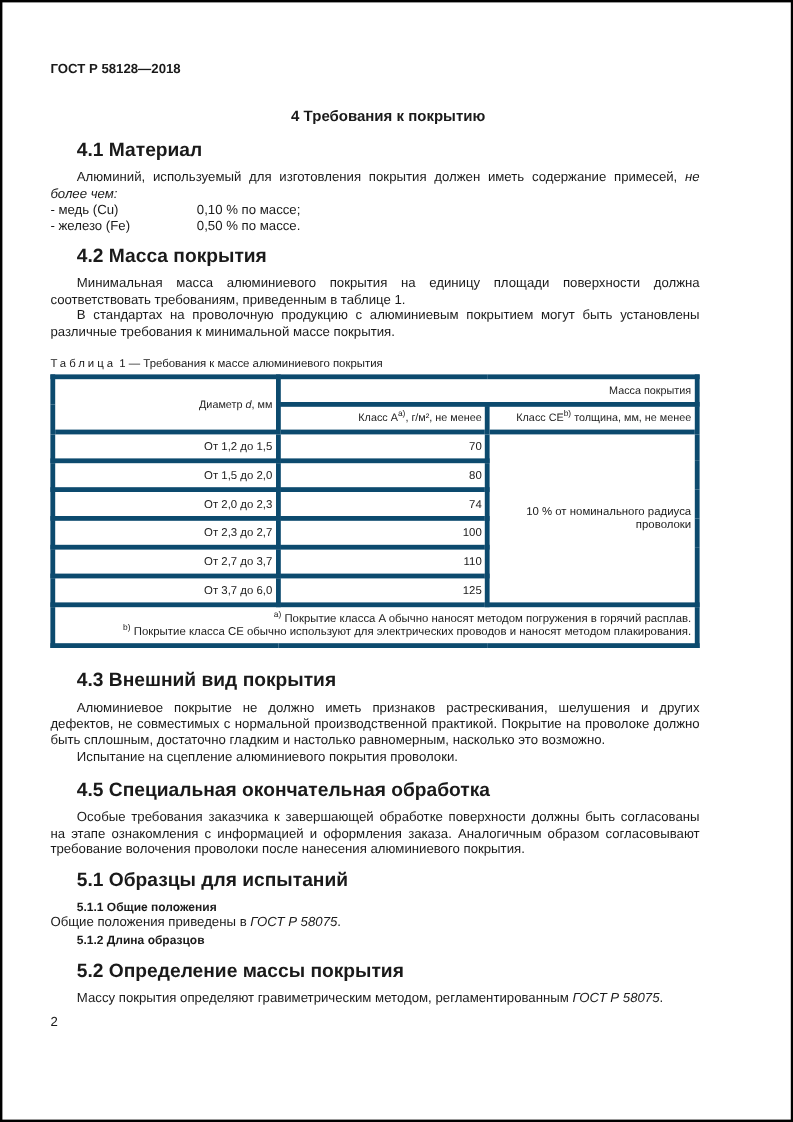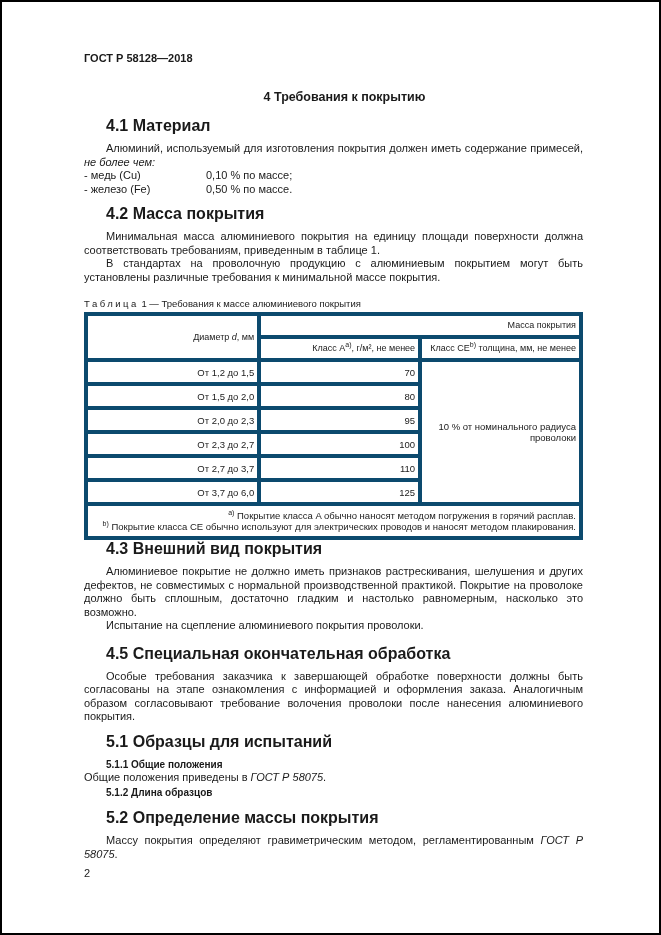--- a/index.html
+++ b/index.html
@@ -8,21 +8,21 @@
     background: #ffffff;
     font-family: "Liberation Sans", sans-serif;
     color: #1a1a1a;
   }
   .page {
     position: relative;
     width: 661px; height: 935px;
     box-sizing: border-box;
     background: #ffffff;
     border: 2px solid #000000;
-    padding: 50px 76px 0 82px;
+    padding: 50px 76px 0 40px;
     overflow: hidden;
   }
   .doc-number { font-size: 11px; font-weight: 700; margin: 0 0 26px 0; }
   .h2 { font-size: 12.5px; font-weight: 700; margin: 0 0 13px 0; text-indent: 22px; text-align: center; }
   .h2-sec5 { margin-top: 20px; margin-bottom: 15px; }
   .h3 { font-size: 16px; font-weight: 700; margin: 9px 0 7px 0; text-indent: 22px; }
   .h4 { font-size: 10px; font-weight: 700; margin: 1px 0 0 0; text-indent: 22px; line-height: 13.5px; }
   .p  { font-size: 11px; line-height: 13.5px; text-align: justify; margin: 0; }
   .ind { text-indent: 22px; }
   .it { font-style: italic; }
@@ -93,21 +93,21 @@
         <td>От 1,2 до 1,5</td>
         <td>70</td>
         <td rowspan="6" class="merged">10 % от номинального радиуса проволоки</td>
       </tr>
       <tr class="data-row">
         <td>От 1,5 до 2,0</td>
         <td>80</td>
       </tr>
       <tr class="data-row">
         <td>От 2,0 до 2,3</td>
-        <td>95</td>
+        <td>74</td>
       </tr>
       <tr class="data-row">
         <td>От 2,3 до 2,7</td>
         <td>100</td>
       </tr>
       <tr class="data-row">
         <td>От 2,7 до 3,7</td>
         <td>110</td>
       </tr>
       <tr class="data-row">
@@ -116,21 +116,21 @@
       </tr>
       <tr>
         <td colspan="3" class="fn">
           <div><span class="sup">a)</span><span> Покрытие класса A обычно наносят методом погружения в горячий расплав.</span></div>
           <div><span class="sup">b)</span><span> Покрытие класса CE обычно используют для электрических проводов и наносят методом плакирования.</span></div>
         </td>
       </tr>
     </tbody>
   </table>
 
-  <div class="h3" style="margin-top:0">4.3 Внешний вид покрытия</div>
+  <div class="h3" style="margin-top:19px">4.3 Внешний вид покрытия</div>
   <p class="p ind">Алюминиевое покрытие не должно иметь признаков растрескивания, шелушения и других дефектов, не совместимых с нормальной производственной практикой. Покрытие на проволоке должно быть сплошным, достаточно гладким и настолько равномерным, насколько это возможно.</p>
 
   <p class="p ind">Испытание на сцепление алюминиевого покрытия проволоки.</p>
 
   <div class="h3" style="margin-top:12px">4.5 Специальная окончательная обработка</div>
   <p class="p ind">Особые требования заказчика к завершающей обработке поверхности должны быть согласованы на этапе ознакомления с информацией и оформления заказа. Аналогичным образом согласовывают требование волочения проволоки после нанесения алюминиевого покрытия.</p>
 
 
   <div class="h3">5.1 Образцы для испытаний</div>
 

